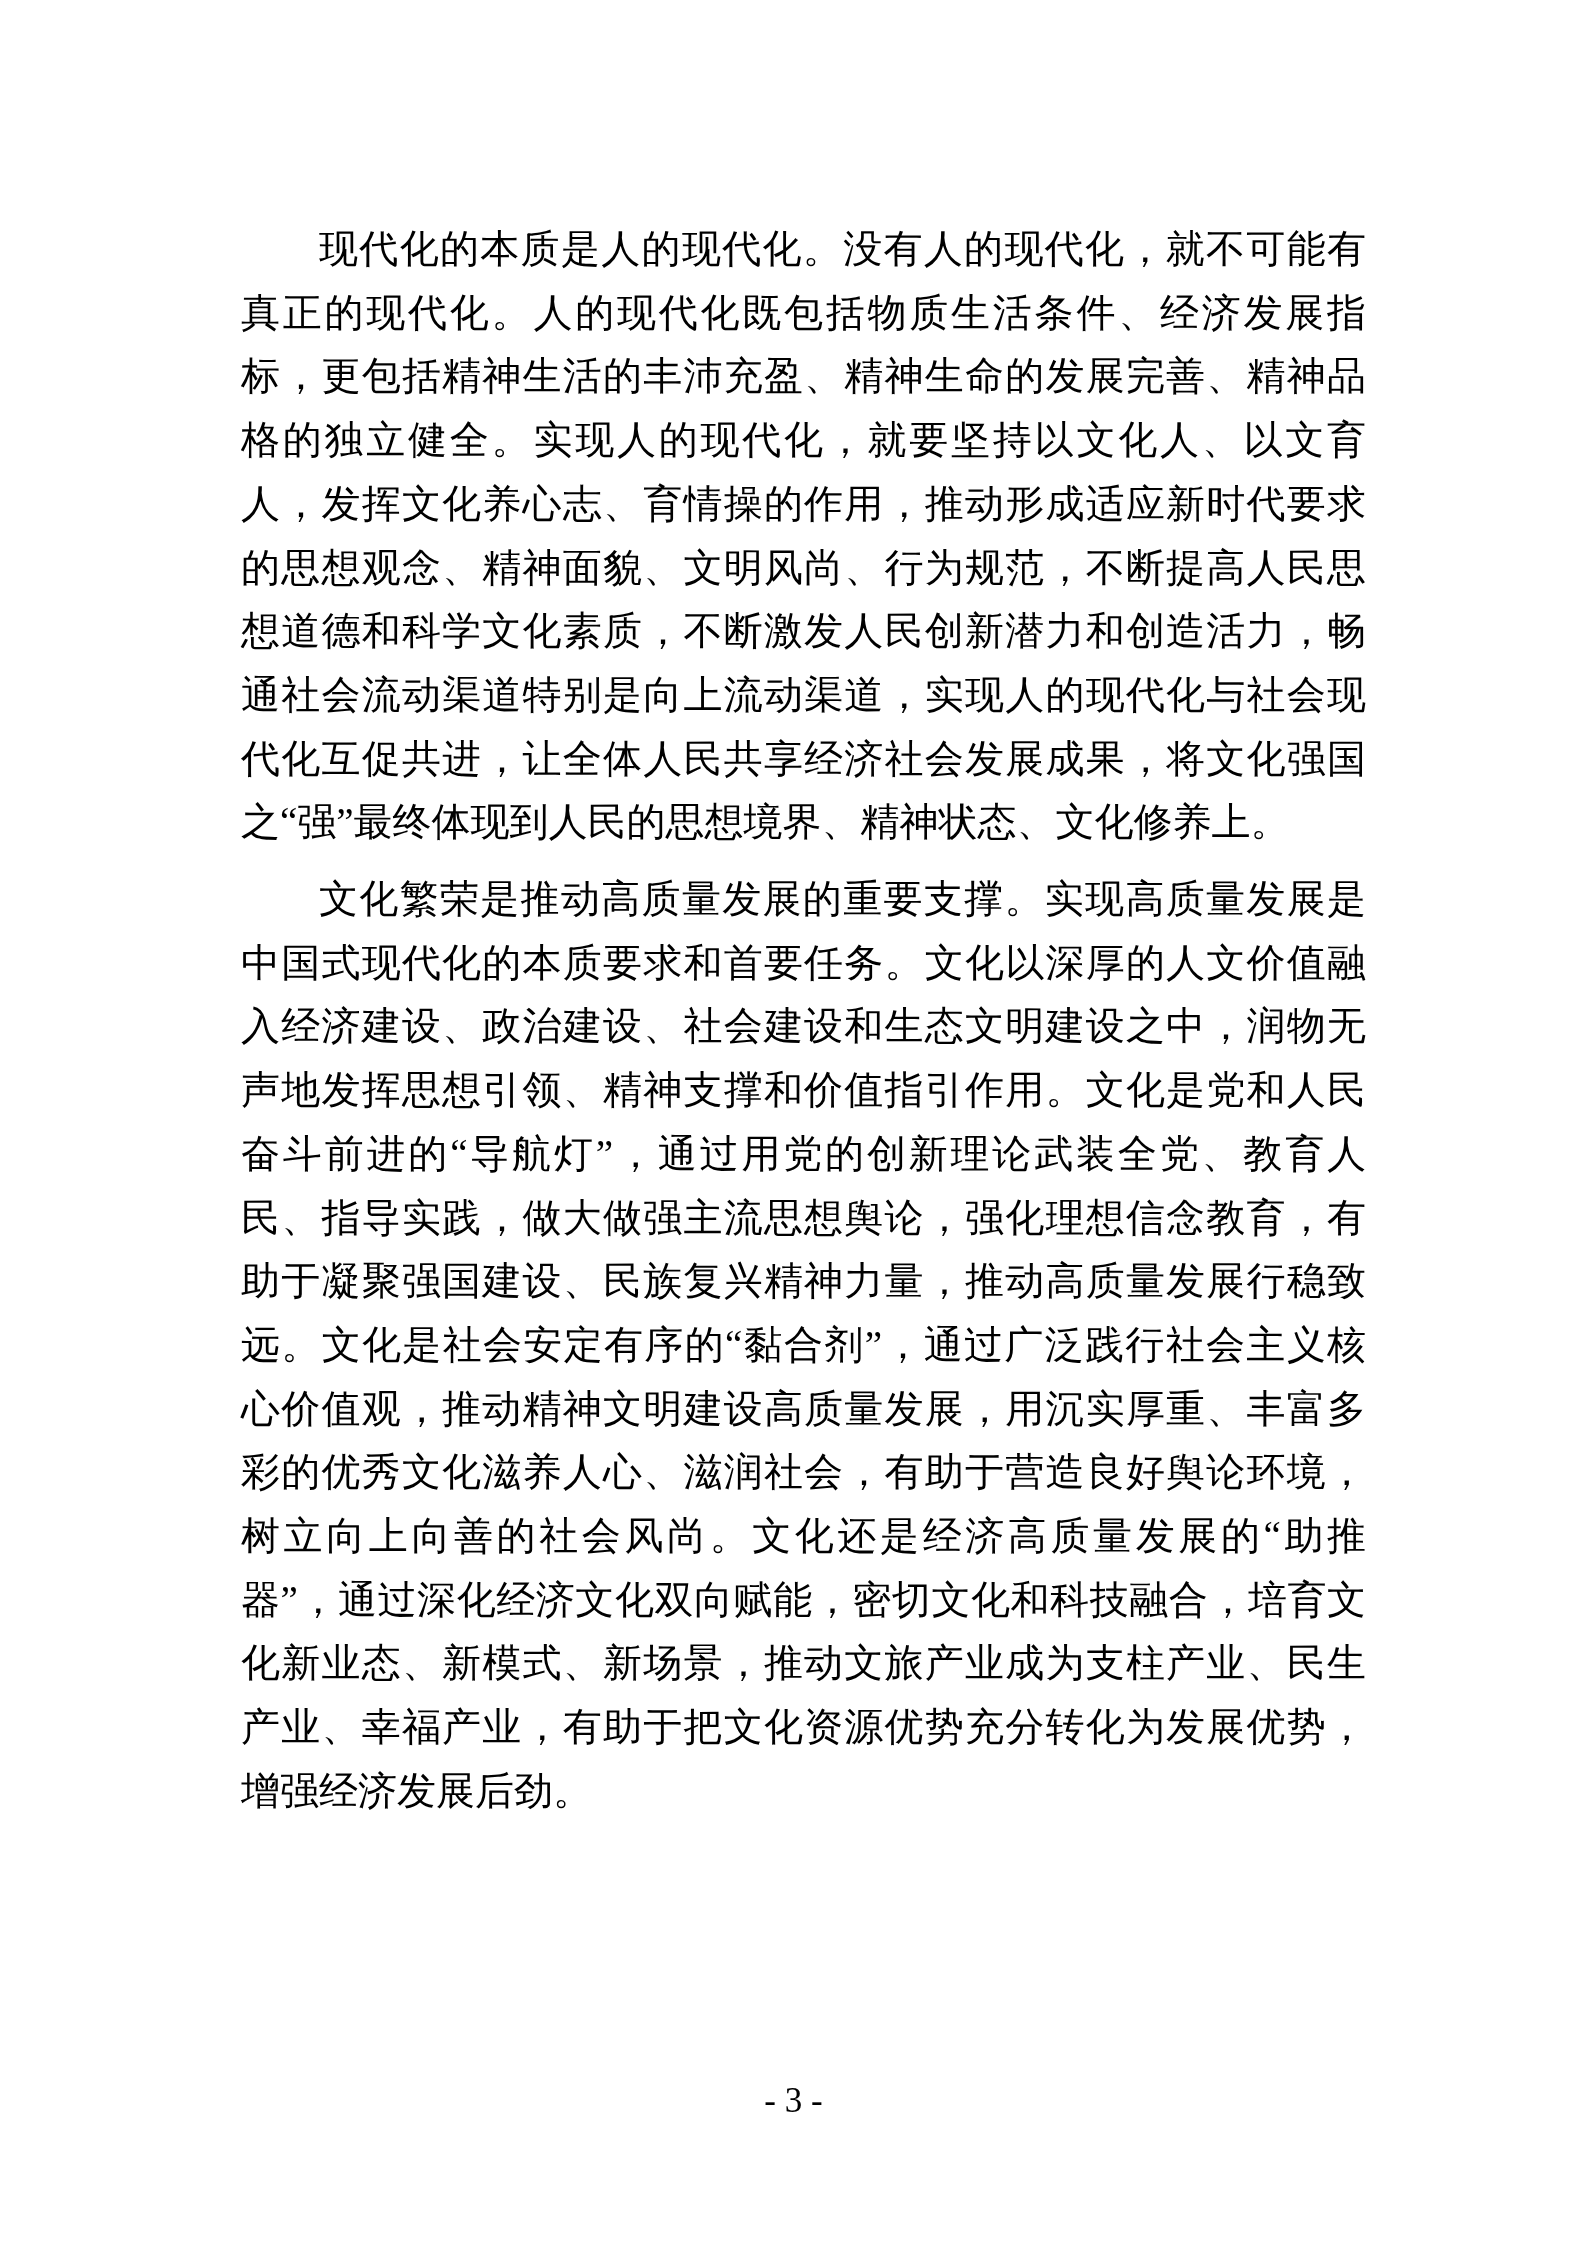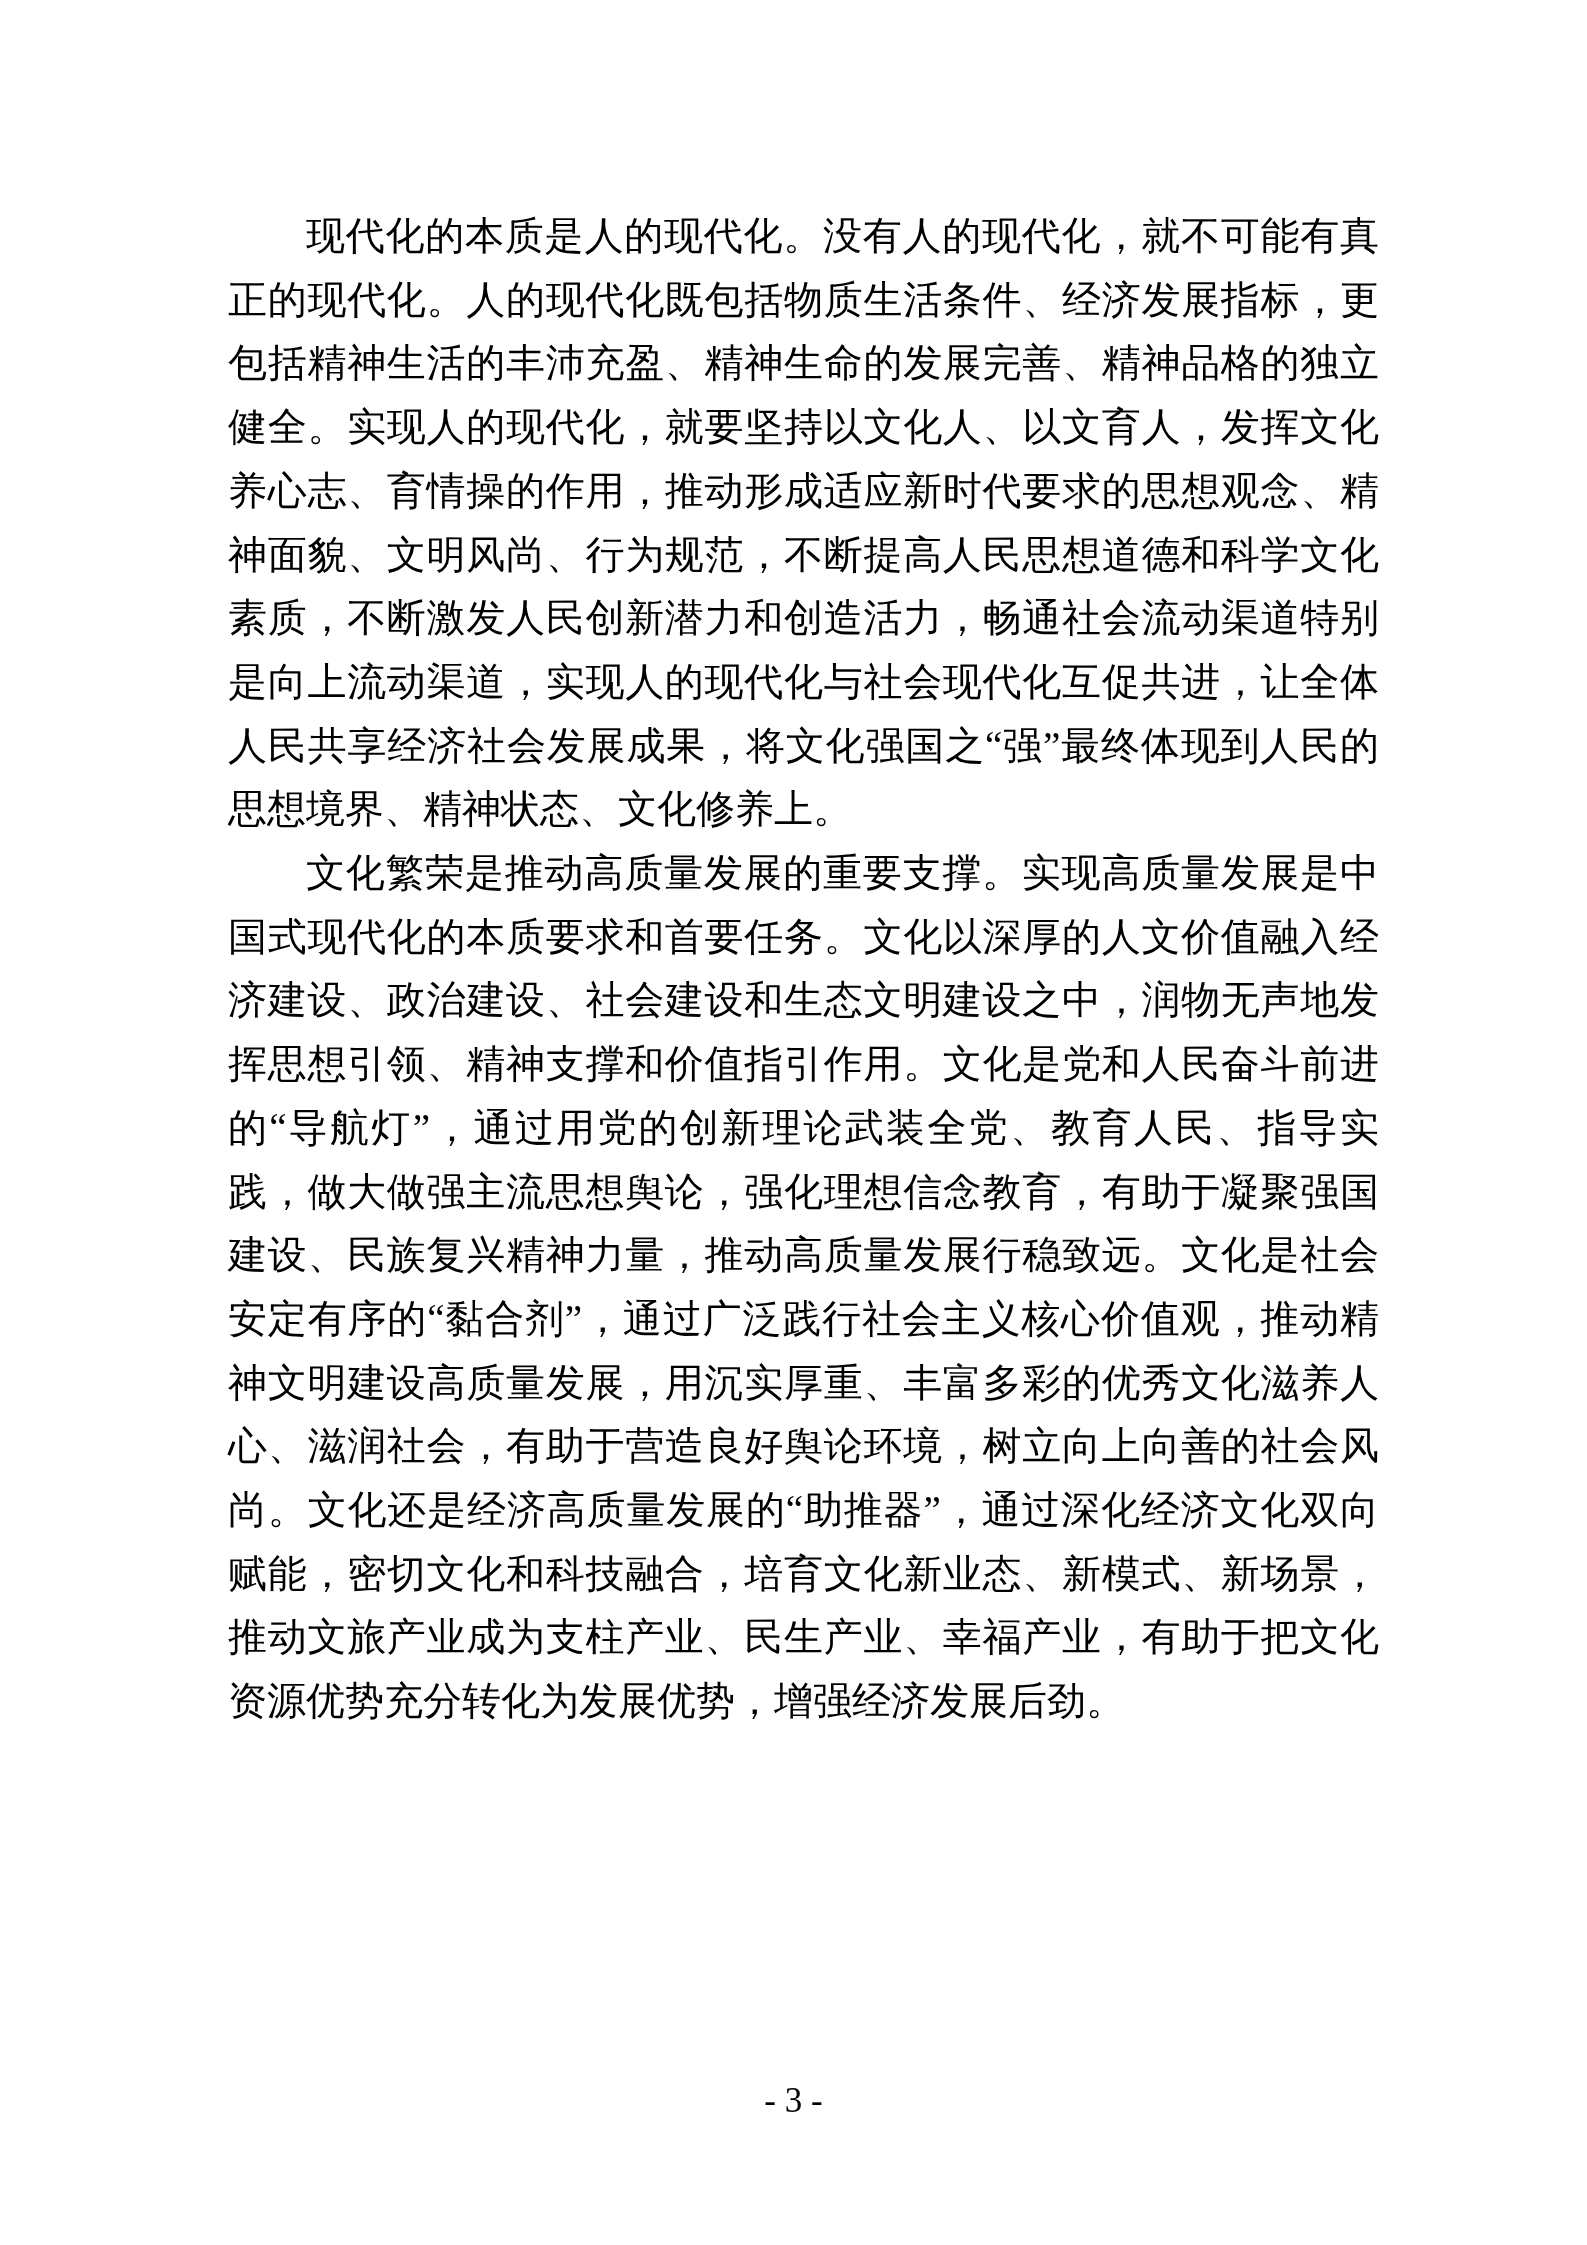--- a/index.html
+++ b/index.html
@@ -23,21 +23,21 @@
     top: 204px;
     width: 1151px;
     font-size: 39px;
     line-height: 63.7px;
     text-align: justify;
     text-justify: inter-ideograph;
     text-justify: inter-character;
     word-break: normal;
   }
   .body-text p {
-    margin: 0;
+    margin: 13px;
     padding: 0;
     text-indent: 2em;
   }
   .page-footer {
     position: absolute;
     left: 0;
     top: 2081px;
     width: 100%;
     text-align: center;
     font-size: 35px;

